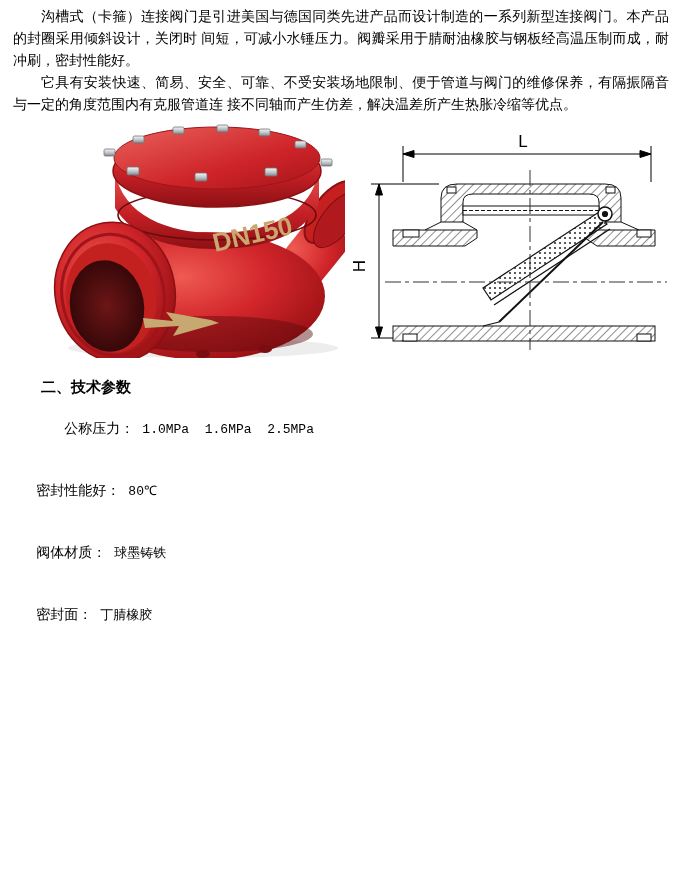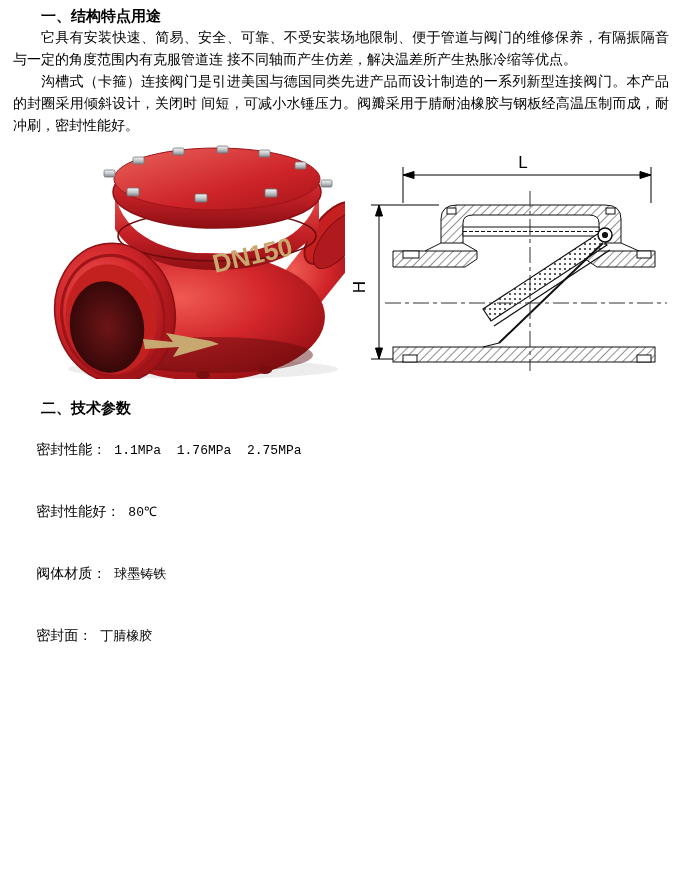--- a/index.html
+++ b/index.html
@@ -23,23 +23,22 @@
   .param-row.indented{padding-left:28px;}
   .param-value{
     font-family:"Liberation Mono","DejaVu Sans Mono",monospace;font-size:13px;margin-left:8px;
   }
 </style>
 </head>
 <body>
 
 <div class="content">
 
-  <h3 class="sec-heading">一、结构特点用途</h3>
+  <p class="body-text">沟槽式（卡箍）连接阀门是引进美国与德国同类先进产品而设计制造的一系列新型连接阀门。本产品的封圈采用倾斜设计，关闭时 间短，可减小水锤压力。阀瓣采用于腈耐油橡胶与钢板经高温压制而成，耐冲刷，密封性能好。</p>
   <p class="body-text">它具有安装快速、简易、安全、可靠、不受安装场地限制、便于管道与阀门的维修保养，有隔振隔音与一定的角度范围内有克服管道连 接不同轴而产生仿差，解决温差所产生热胀冷缩等优点。</p>
-  <p class="body-text">沟槽式（卡箍）连接阀门是引进美国与德国同类先进产品而设计制造的一系列新型连接阀门。本产品的封圈采用倾斜设计，关闭时 间短，可减小水锤压力。阀瓣采用于腈耐油橡胶与钢板经高温压制而成，耐冲刷，密封性能好。</p>
 
   <div class="figures">
 
     <svg class="figure-photo" viewBox="0 0 292 238">
       <defs>
         <radialGradient id="gBody" cx="40%" cy="35%" r="80%">
           <stop offset="0%" stop-color="#ef5a52"></stop>
           <stop offset="45%" stop-color="#d2262b"></stop>
           <stop offset="82%" stop-color="#a01317"></stop>
           <stop offset="100%" stop-color="#70090d"></stop>
@@ -176,22 +175,22 @@
       <g stroke="#333" stroke-width="1">
         <line x1="32" y1="156" x2="314" y2="156" stroke-dasharray="16 4 4 4"></line>
         <line x1="177" y1="44" x2="177" y2="224" stroke-dasharray="16 4 4 4"></line>
       </g>
     </svg>
   </div>
 
   <h3 class="sec-heading mid">二、技术参数</h3>
 
   <div class="params">
-    <div class="param-row">
-      <span class="param-label">密封性能：</span><span class="param-value">1.1MPa  1.76MPa  2.75MPa</span>
+    <div class="param-row indented">
+      <span class="param-label">公称压力：</span><span class="param-value">1.0MPa  1.6MPa  2.5MPa</span>
     </div>
     <div class="param-row">
       <span class="param-label">密封性能好：</span><span class="param-value">80℃</span>
     </div>
     <div class="param-row">
       <span class="param-label">阀体材质：</span><span class="param-value">球墨铸铁</span>
     </div>
     <div class="param-row">
       <span class="param-label">密封面：</span><span class="param-value">丁腈橡胶</span>
     </div>

